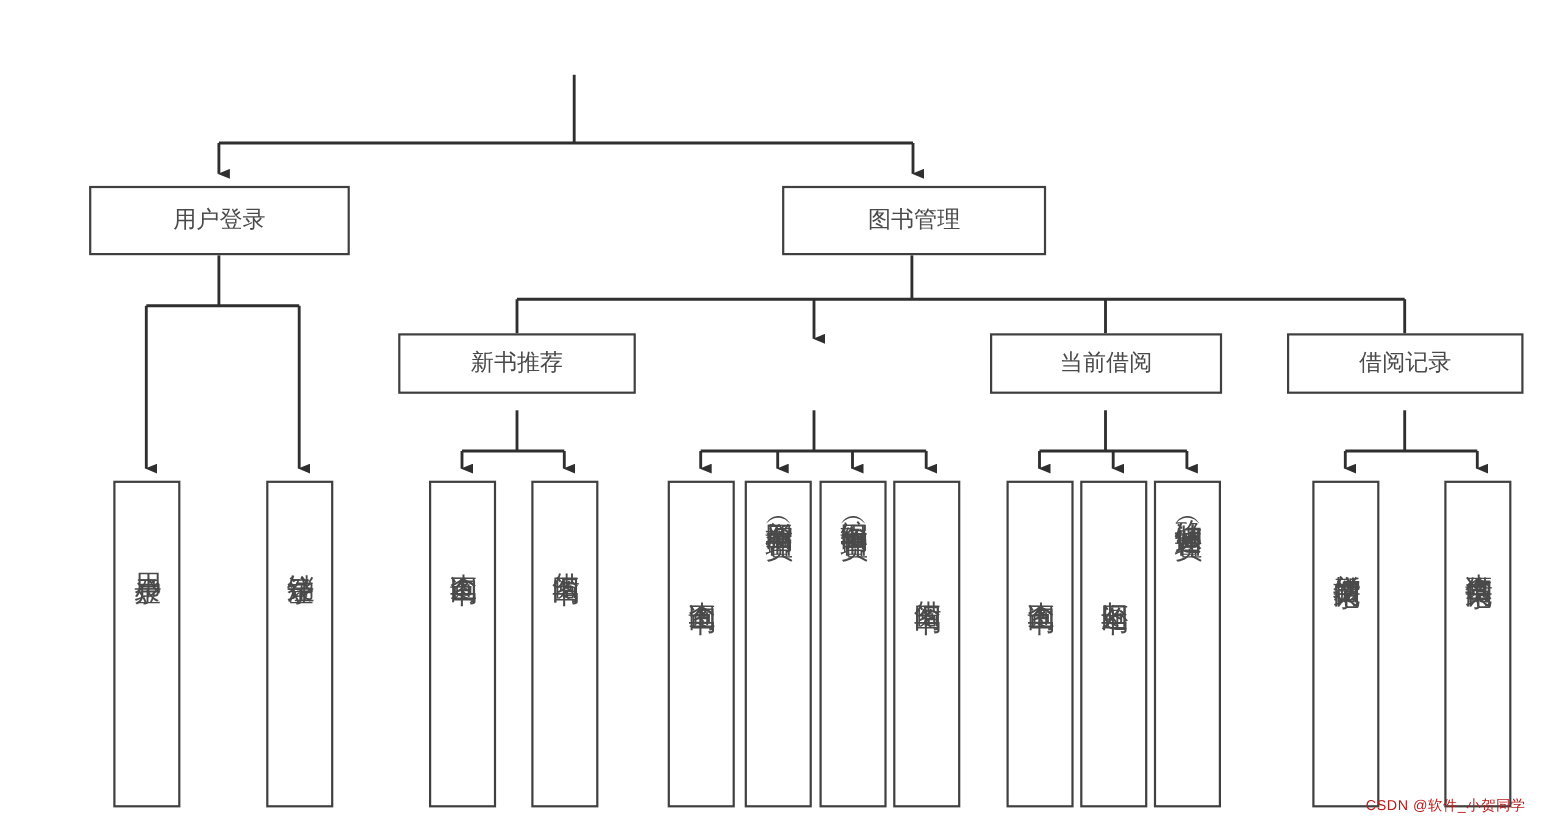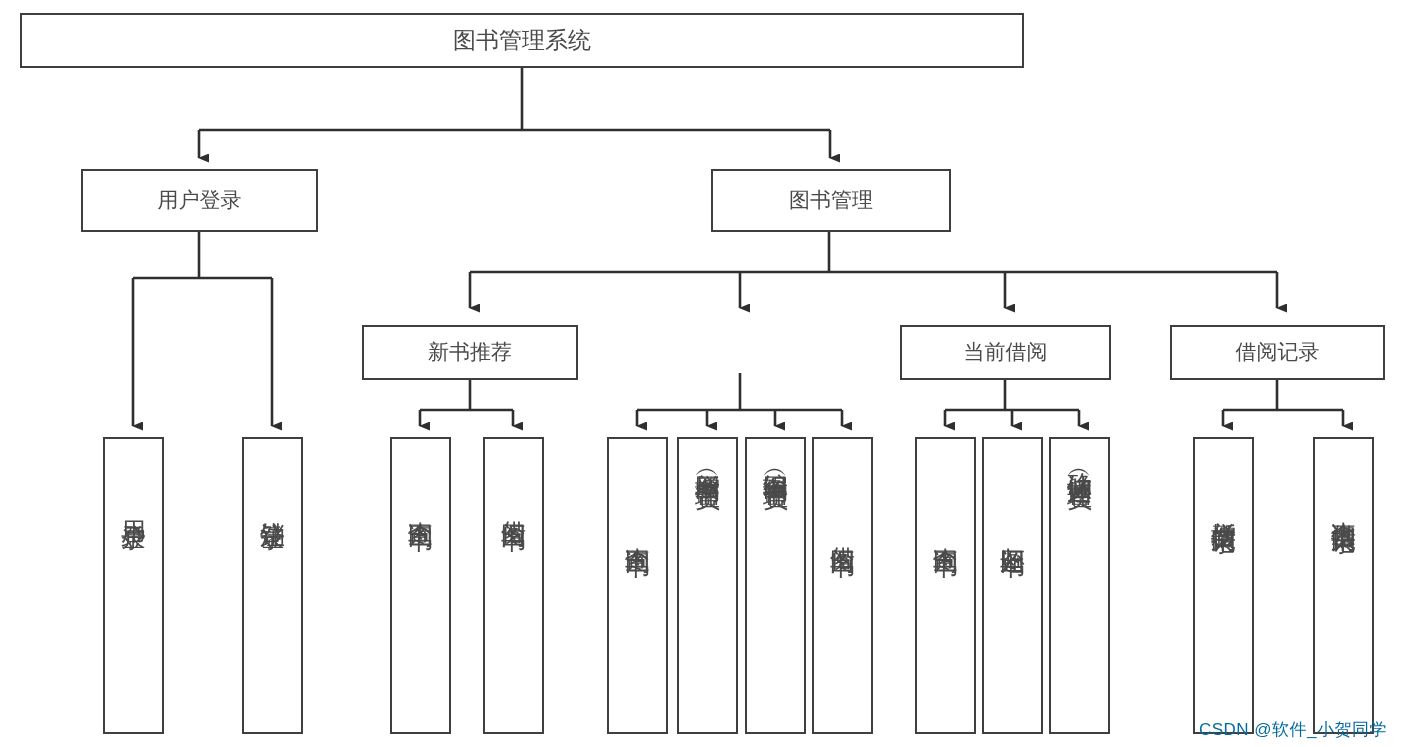--- a/index.html
+++ b/index.html
@@ -39,21 +39,21 @@
   }
   
   .node.root{ left:20px; top:13px; width:1004px; height:55px; }
   .node.root .label{ font-size:23px; }
   
   .node.lvl2{ height:63px; }
   .node.lvl2 .label{ font-size:21px; }
   .node.n-login{ left:81px; top:169px; width:237px; }
   .node.n-bookmgmt{ left:711px; top:169px; width:240px; }
   
-  .node.lvl3{ top:325px; height:55px; }
+  .node.lvl3{ top:303px; height:55px; }
   .node.lvl3 .label{ font-size:21px; }
   .node.n-newbook{ left:362px; width:216px; }
   .node.n-borrow{ left:632px; width:216px; }
   .node.n-current{ left:900px; width:211px; }
   .node.n-record{ left:1170px; width:215px; }
   
   .node.leaf{
     top:437px; height:297px;
     align-items:flex-start;
     justify-content:center;
@@ -66,22 +66,22 @@
     letter-spacing:2px;
     line-height:1;
     white-space:nowrap;
   }
   .node.leaf.mid .label{ margin-top:48px; }
   .node.leaf.mid2 .label{ margin-top:74px; }
   .watermark{
     position:absolute;
     right:18px;
     bottom:6px;
-    font-size:17px;
-    color:#0369a1;
+    font-size:13px;
+    color:#b91c1c;
     letter-spacing:.5px;
     z-index:5;
     white-space:nowrap;
     user-select:none;
   }
 </style>
 </head>
 <body>
 
 <div id="canvas">
@@ -129,23 +129,20 @@
       <path d="M1012,410 L1012,426" marker-end="url(#arw)"></path>
       <path d="M1079,410 L1079,426" marker-end="url(#arw)"></path>
 
       <path d="M1277,373 L1277,410"></path>
       <path d="M1223,410 L1343,410"></path>
       <path d="M1223,410 L1223,426" marker-end="url(#arw)"></path>
       <path d="M1343,410 L1343,426" marker-end="url(#arw)"></path>
     </g>
   </svg>
 
-  <div class="node root">
-    <span class="label">图书管理系统</span>
-  </div>
 
   <div class="node lvl2 n-login">
     <span class="label">用户登录</span>
   </div>
   <div class="node lvl2 n-bookmgmt">
     <span class="label">图书管理</span>
   </div>
 
   <div class="node lvl3 n-newbook">
     <span class="label">新书推荐</span>

